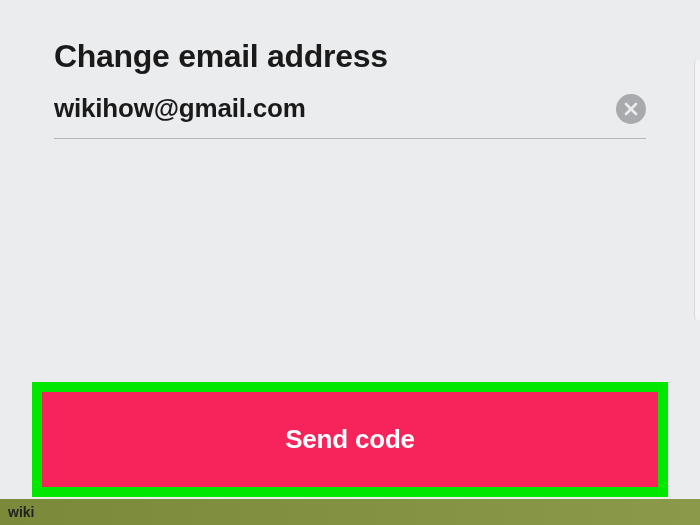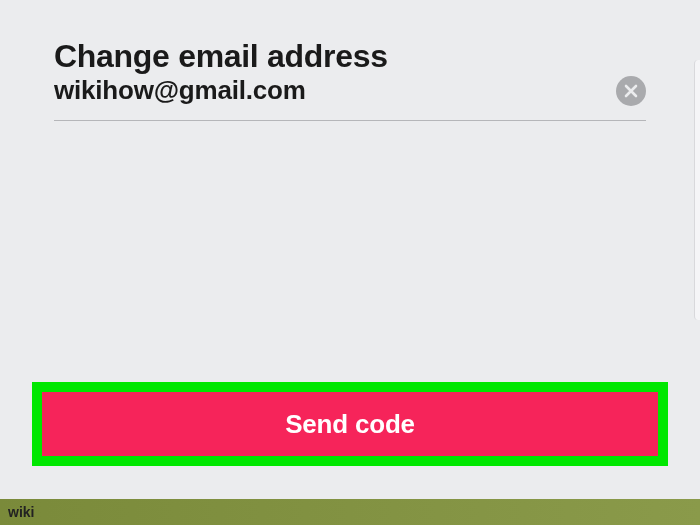--- a/index.html
+++ b/index.html
@@ -11,20 +11,21 @@
       position: relative;
       overflow: hidden;
     }
     .content {
       padding: 38px 54px 0 54px;
     }
     .title {
       font-size: 32px;
       font-weight: 700;
       color: #1a1a1a;
+      margin-bottom: 18px;
       letter-spacing: -0.3px;
     }
     .subtitle {
       font-size: 24px;
       color: #8e8e93;
       line-height: 1.35;
       margin-bottom: 70px;
       letter-spacing: -0.2px;
     }
     .input-row {
@@ -56,21 +57,21 @@
       cursor: pointer;
       flex-shrink: 0;
     }
     .clear-btn svg { display: block; }
     .highlight-box {
       position: absolute;
       left: 32px;
       right: 32px;
       top: 382px;
       border: 10px solid #00e700;
-      height: 84px;
+      height: 115px;
     }
     .send-btn {
       width: 100%;
       height: 100%;
       border: none;
       background: #f6245a;
       color: #fff;
       font-size: 26px;
       font-weight: 700;
       cursor: pointer;

